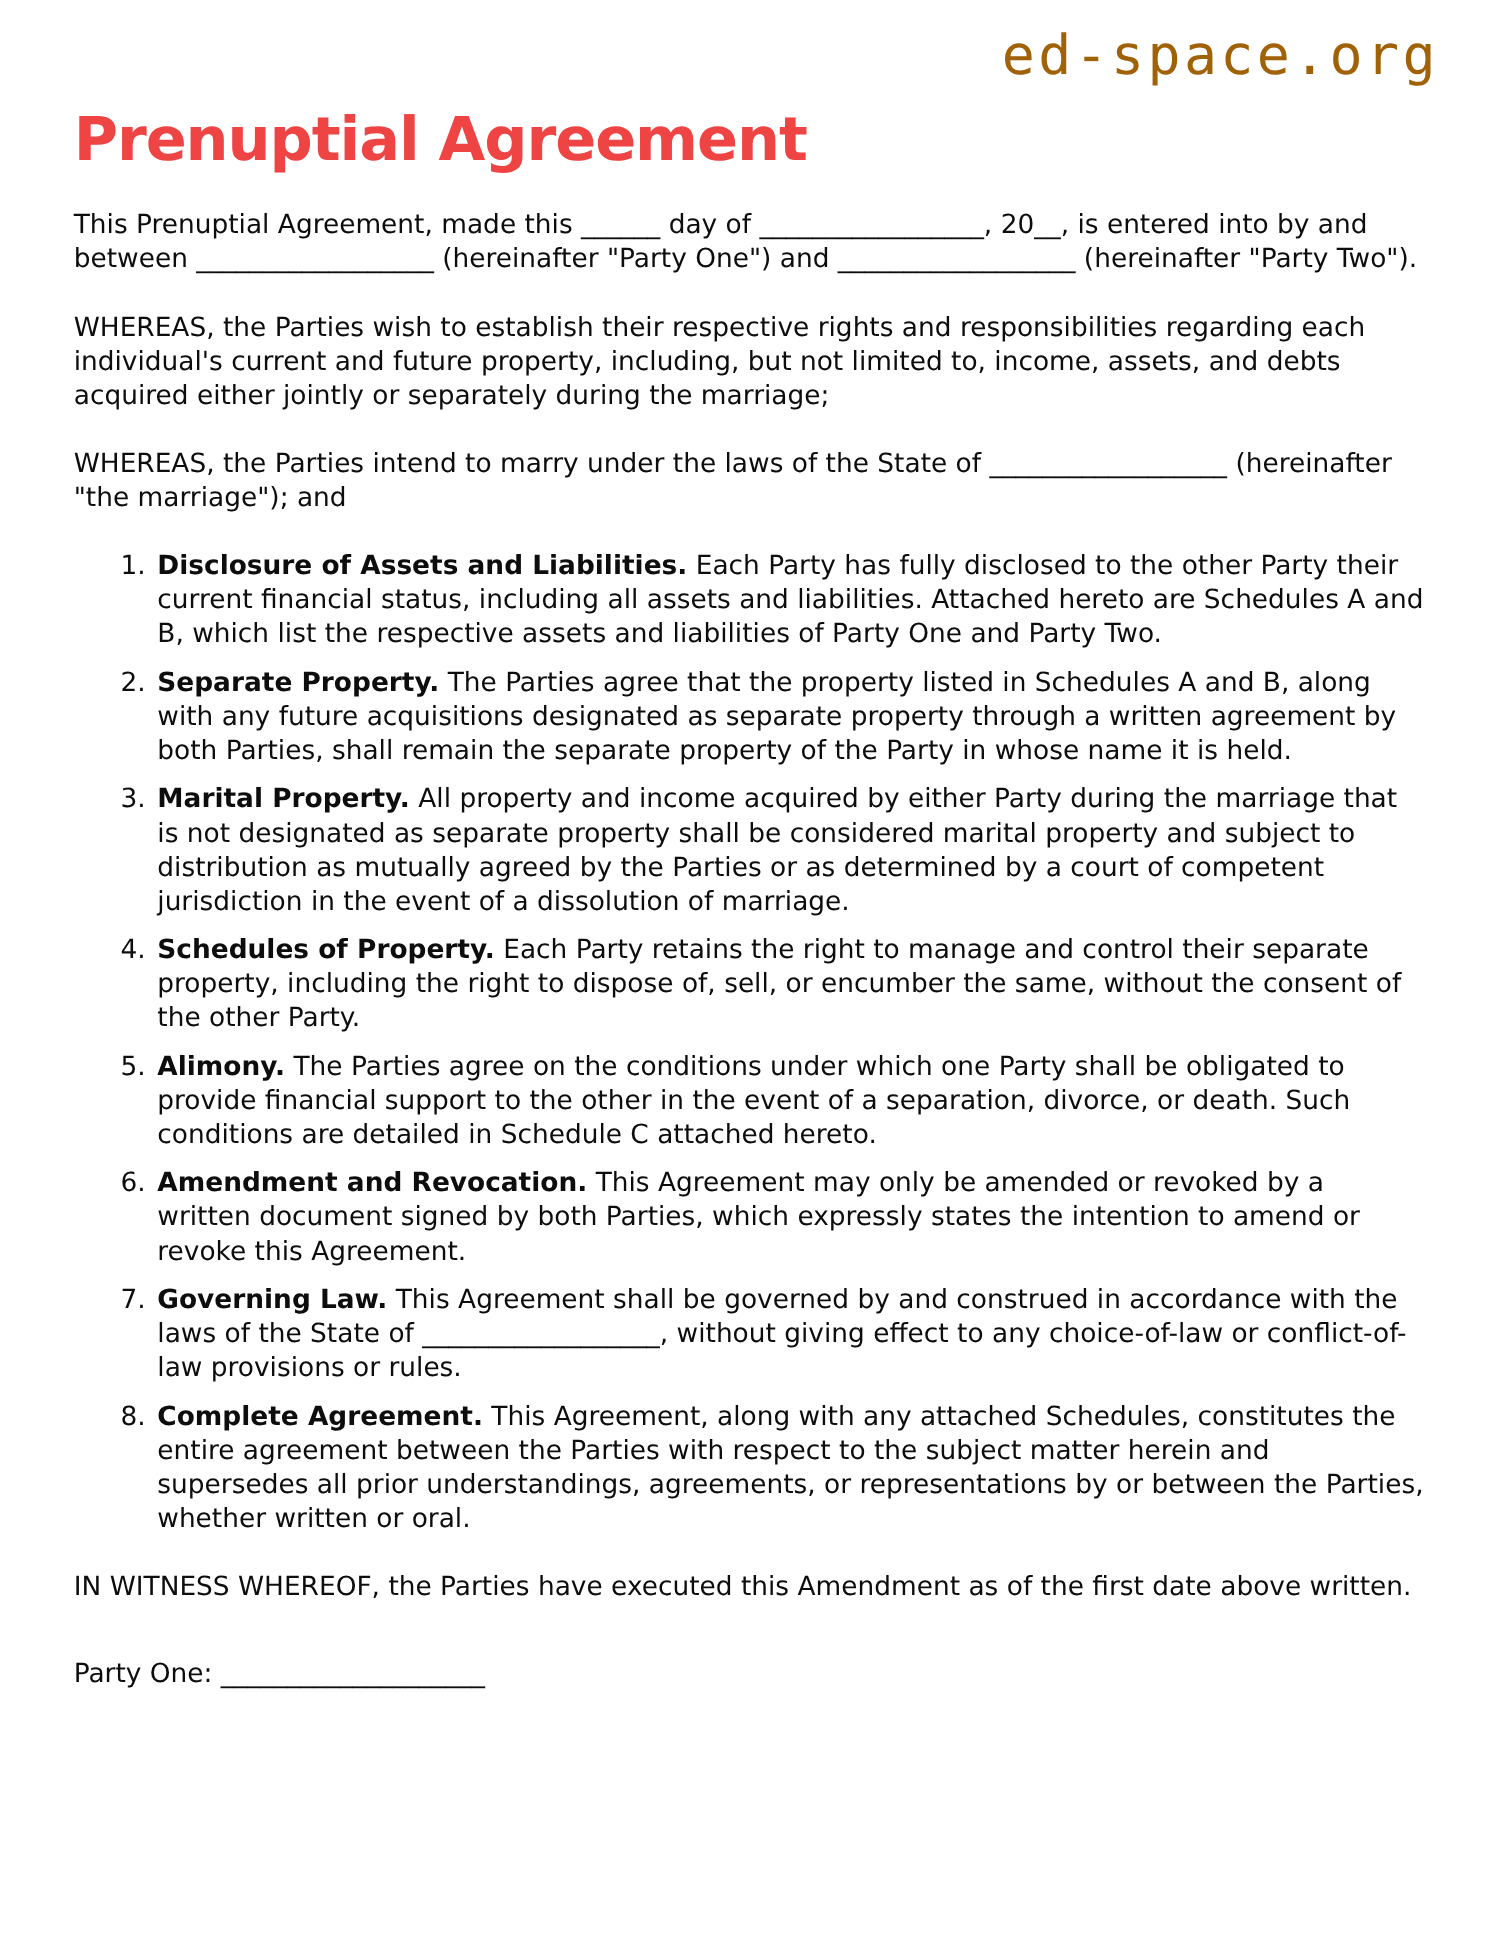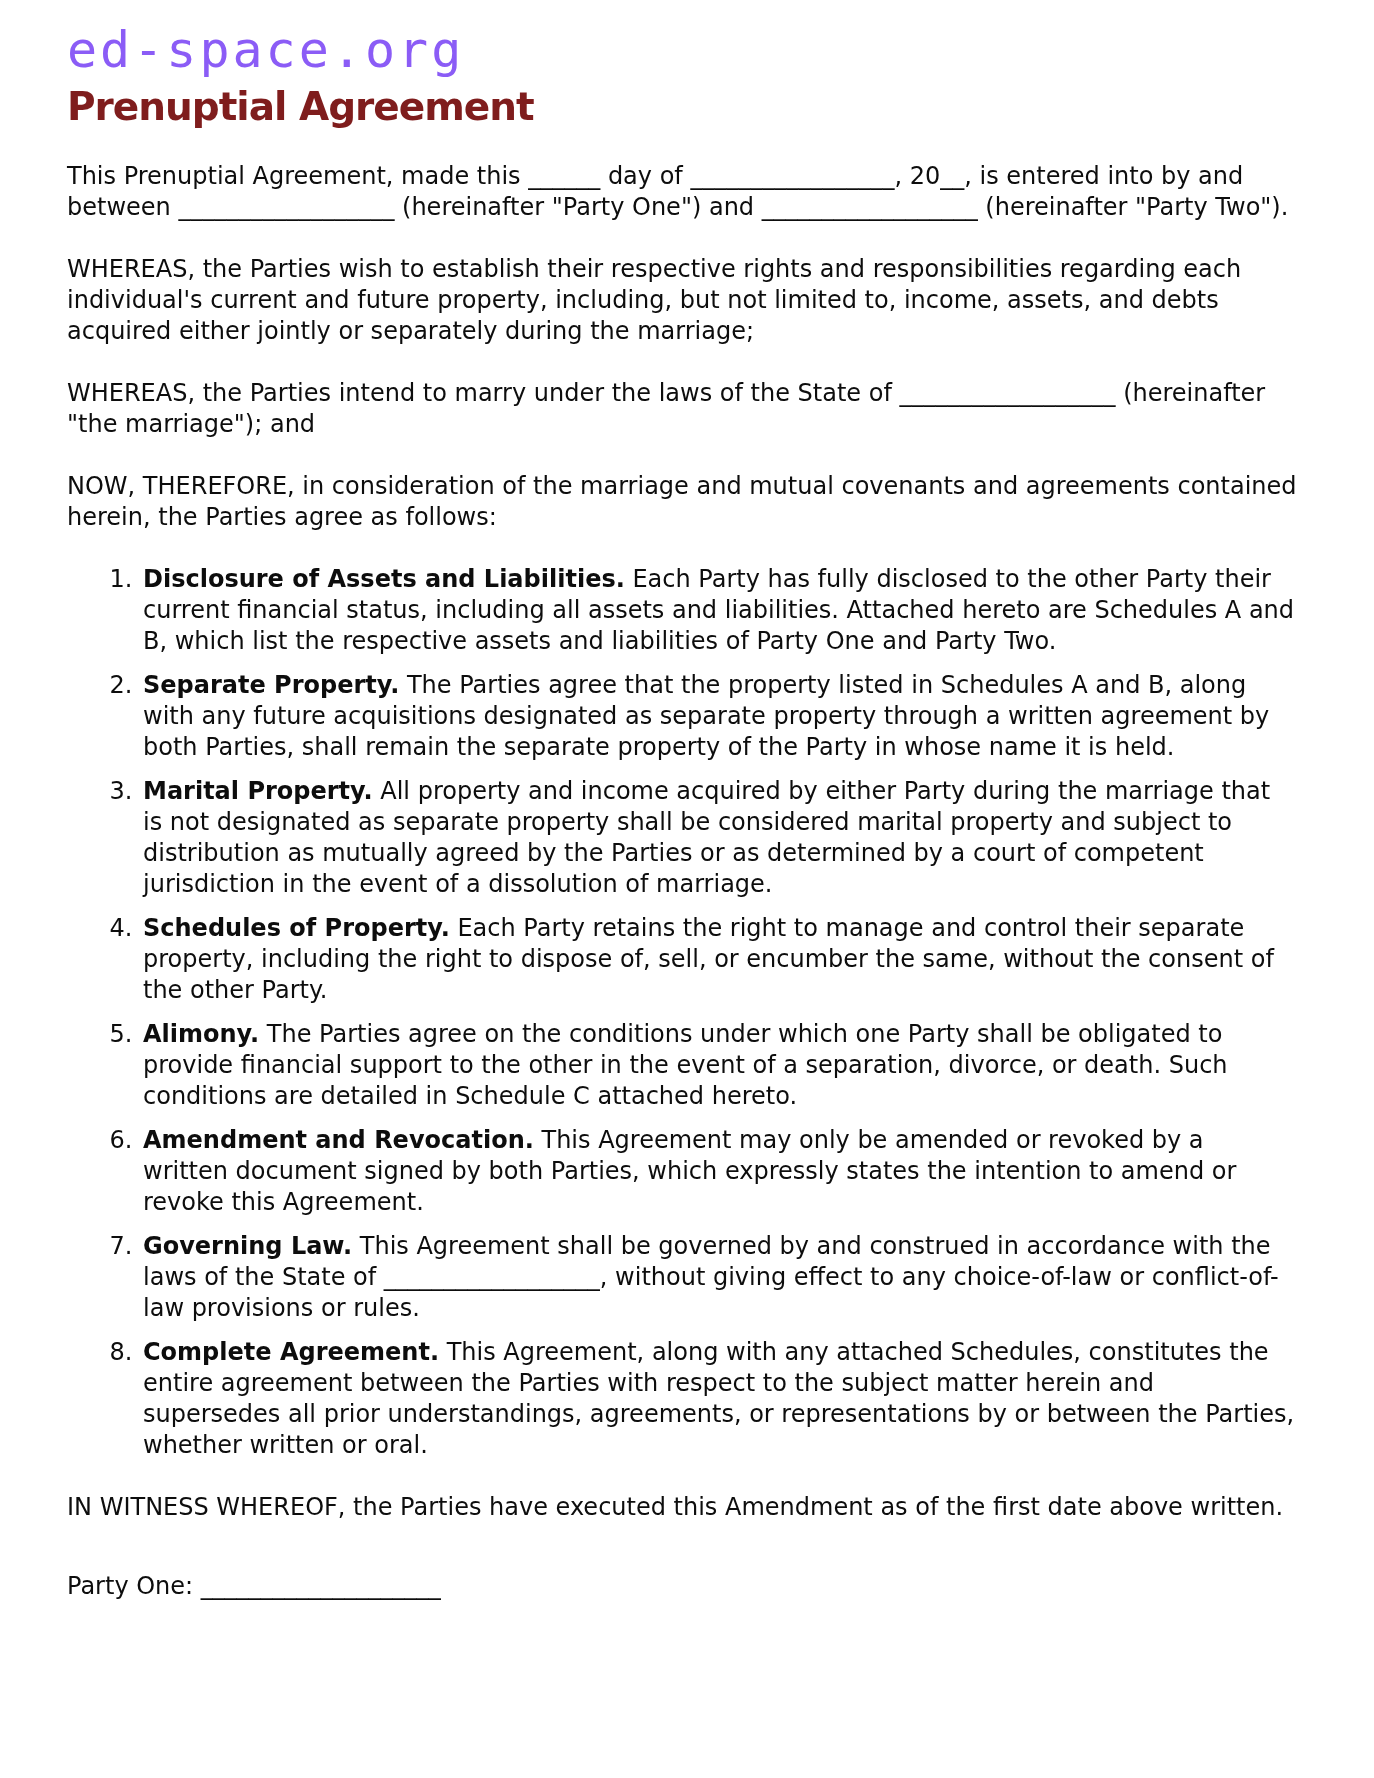--- a/index.html
+++ b/index.html
@@ -15,36 +15,36 @@
     color: #0d0d0d;
   }
   .page {
     box-sizing: border-box;
     width: 1374px;
     height: 1778px;
     padding: 22px 66px 0 67px;
     background: #ffffff;
   }
   .logo {
-    text-align: left;
+    text-align: right;
     font-family: "DejaVu Sans Mono", "Liberation Mono", monospace;
     font-size: 50px;
     line-height: 1.15;
     letter-spacing: 3px;
-    color: #8b5cf6;
+    color: #a16207;
     margin: 0 0 0 0;
     white-space: nowrap;
   }
   h1.title {
-    margin: 4px 0 26px 0;
-    font-size: 39px;
+    margin: 14px 0 26px 0;
+    font-size: 55px;
     line-height: 1.18;
     font-weight: 700;
     letter-spacing: -1px;
-    color: #7f1d1d;
+    color: #ef4444;
   }
   .body-text p {
     font-size: 24px;
     line-height: 31px;
     margin: 31px 0;
   }
   ol.clauses {
     font-size: 24px;
     line-height: 31px;
     margin: 31px 0;
@@ -71,21 +71,20 @@
   <h1 class="title">Prenuptial Agreement</h1>
 
   <div class="body-text">
 
     <p>This Prenuptial Agreement, made this ______ day of _________________, 20__, is entered into by and between __________________ (hereinafter "Party One") and __________________ (hereinafter "Party Two").</p>
 
     <p>WHEREAS, the Parties wish to establish their respective rights and responsibilities regarding each individual's current and future property, including, but not limited to, income, assets, and debts acquired either jointly or separately during the marriage;</p>
 
     <p>WHEREAS, the Parties intend to marry under the laws of the State of __________________ (hereinafter "the marriage"); and</p>
 
-    <p>NOW, THEREFORE, in consideration of the marriage and mutual covenants and agreements contained herein, the Parties agree as follows:</p>
 
     <ol class="clauses">
       <li><b>Disclosure of Assets and Liabilities.</b> <span>Each Party has fully disclosed to the other Party their current financial status, including all assets and liabilities. Attached hereto are Schedules A and B, which list the respective assets and liabilities of Party One and Party Two.</span></li>
       <li><b>Separate Property.</b> <span>The Parties agree that the property listed in Schedules A and B, along with any future acquisitions designated as separate property through a written agreement by both Parties, shall remain the separate property of the Party in whose name it is held.</span></li>
       <li><b>Marital Property.</b> <span>All property and income acquired by either Party during the marriage that is not designated as separate property shall be considered marital property and subject to distribution as mutually agreed by the Parties or as determined by a court of competent jurisdiction in the event of a dissolution of marriage.</span></li>
       <li><b>Schedules of Property.</b> <span>Each Party retains the right to manage and control their separate property, including the right to dispose of, sell, or encumber the same, without the consent of the other Party.</span></li>
       <li><b>Alimony.</b> <span>The Parties agree on the conditions under which one Party shall be obligated to provide financial support to the other in the event of a separation, divorce, or death. Such conditions are detailed in Schedule C attached hereto.</span></li>
       <li><b>Amendment and Revocation.</b> <span>This Agreement may only be amended or revoked by a written document signed by both Parties, which expressly states the intention to amend or revoke this Agreement.</span></li>
       <li><b>Governing Law.</b> <span>This Agreement shall be governed by and construed in accordance with the laws of the State of __________________, without giving effect to any choice-of-law or conflict-of-law provisions or rules.</span></li>
       <li><b>Complete Agreement.</b> <span>This Agreement, along with any attached Schedules, constitutes the entire agreement between the Parties with respect to the subject matter herein and supersedes all prior understandings, agreements, or representations by or between the Parties, whether written or oral.</span></li>

